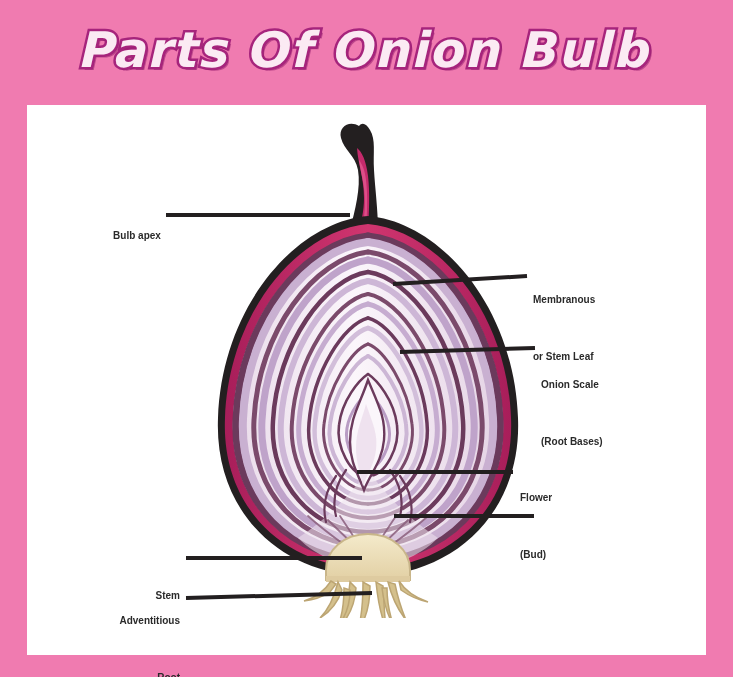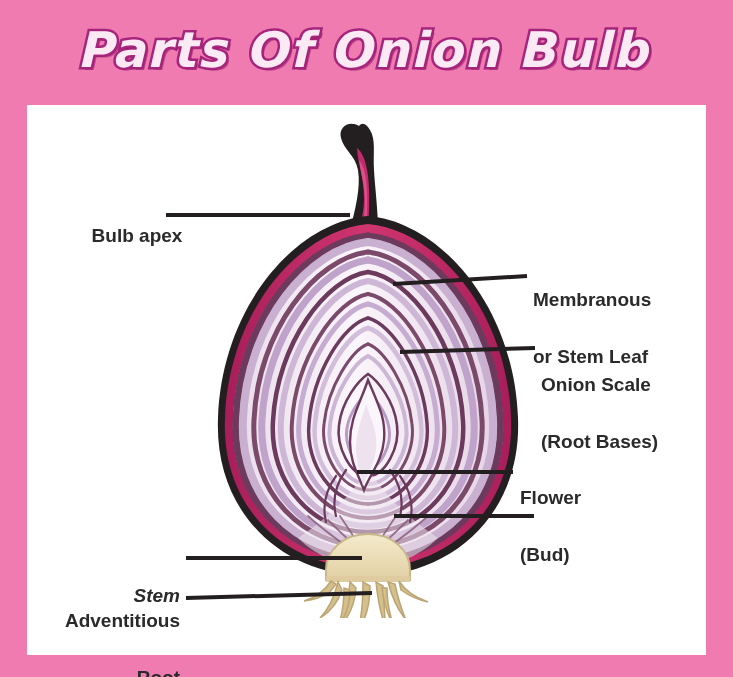--- a/index.html
+++ b/index.html
@@ -38,32 +38,32 @@
   #panel{
     position:absolute;left:27px;top:105px;
     width:679px;height:550px;
     background:#FFFFFF;
   }
   
   .label{
     position:absolute;
     font-family:"Liberation Sans", sans-serif;
     font-weight:bold;
-    font-size:19px;
+    font-size:10px;
     line-height:19px;
     color:#2A2A2A;
     white-space:pre;
   }
 
   #lbl-bulb-apex{left:62px;top:188px;width:150px;text-align:center;}
   #lbl-membranous{left:533px;top:252px;width:180px;}
   #lbl-fleshy{left:541px;top:337px;width:180px;}
   #lbl-flower{left:520px;top:450px;width:145px;}
   #lbl-lateral{left:541px;top:508px;width:180px;}
-  #lbl-stem{left:40px;top:548px;width:140px;text-align:right;font-style:italic;}
+  #lbl-stem{left:40px;top:548px;width:140px;text-align:right;}
   #lbl-advroot{left:32px;top:573px;width:148px;text-align:right;}
 
   
   #leaders{position:absolute;left:0;top:0;width:733px;height:677px;pointer-events:none;}
   
   #onion{
     position:absolute;left:178px;top:118px;
     width:380px;height:500px;
   }
 </style>

